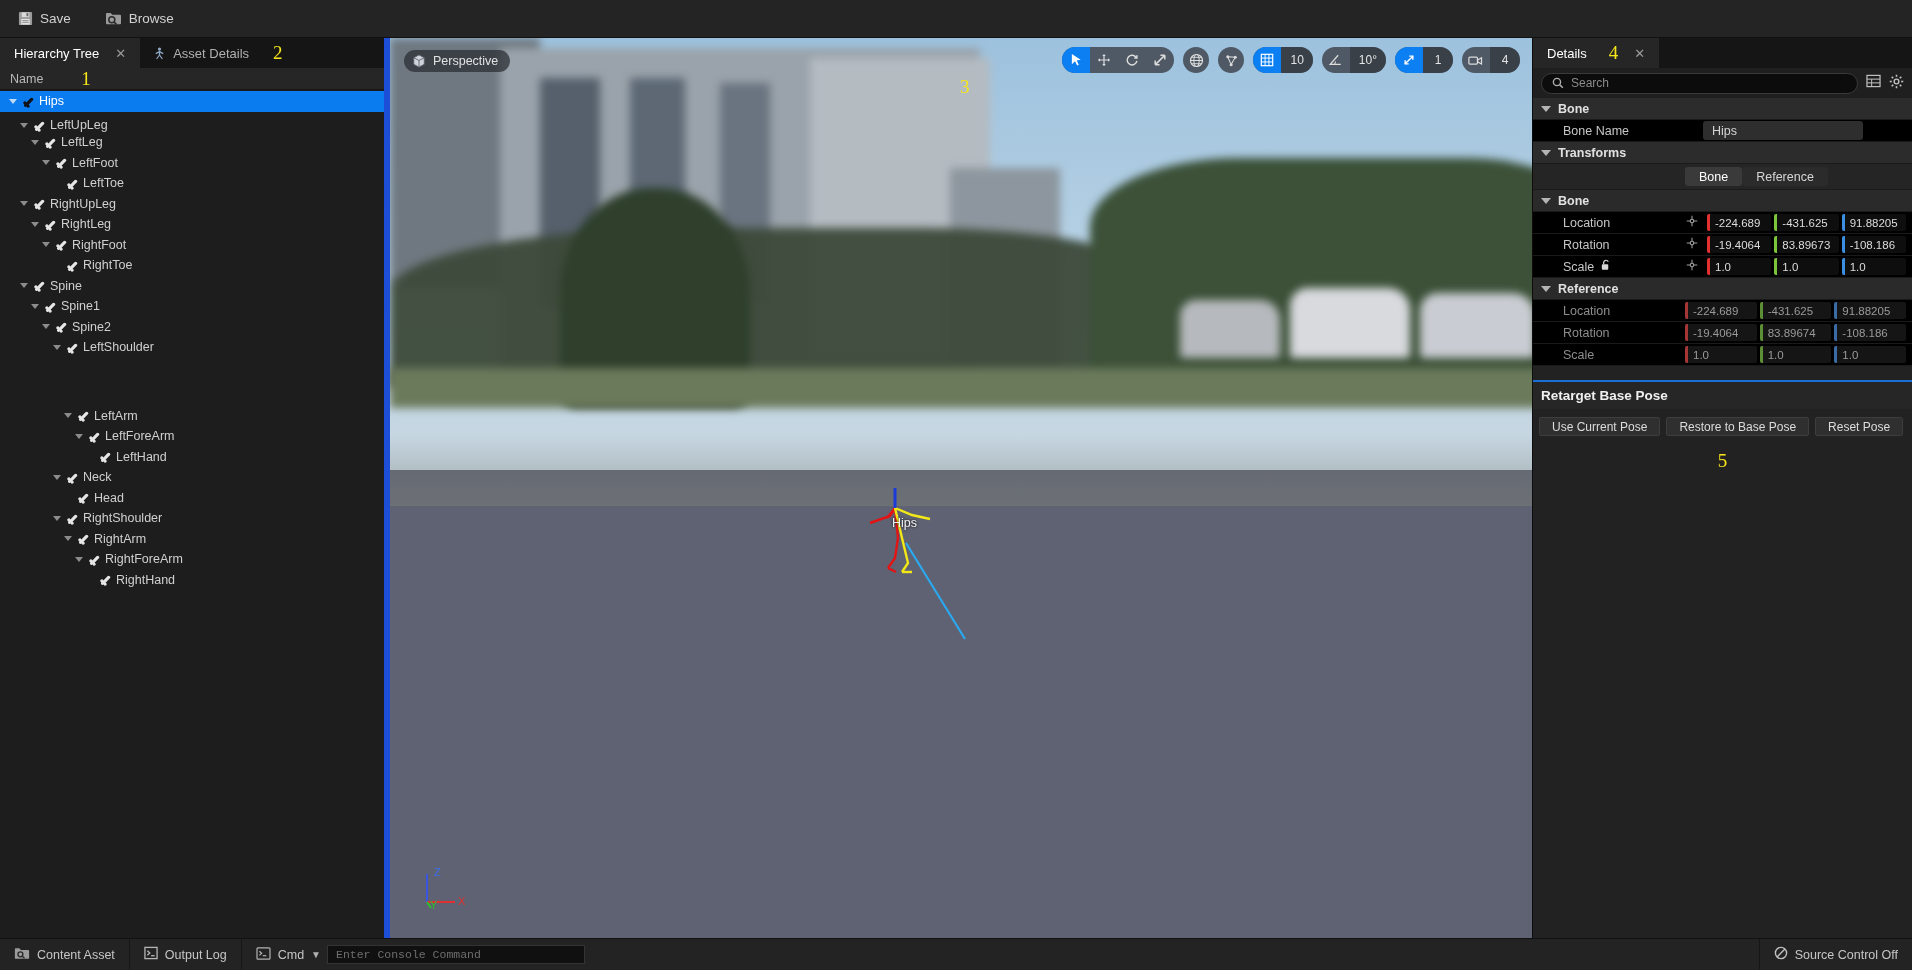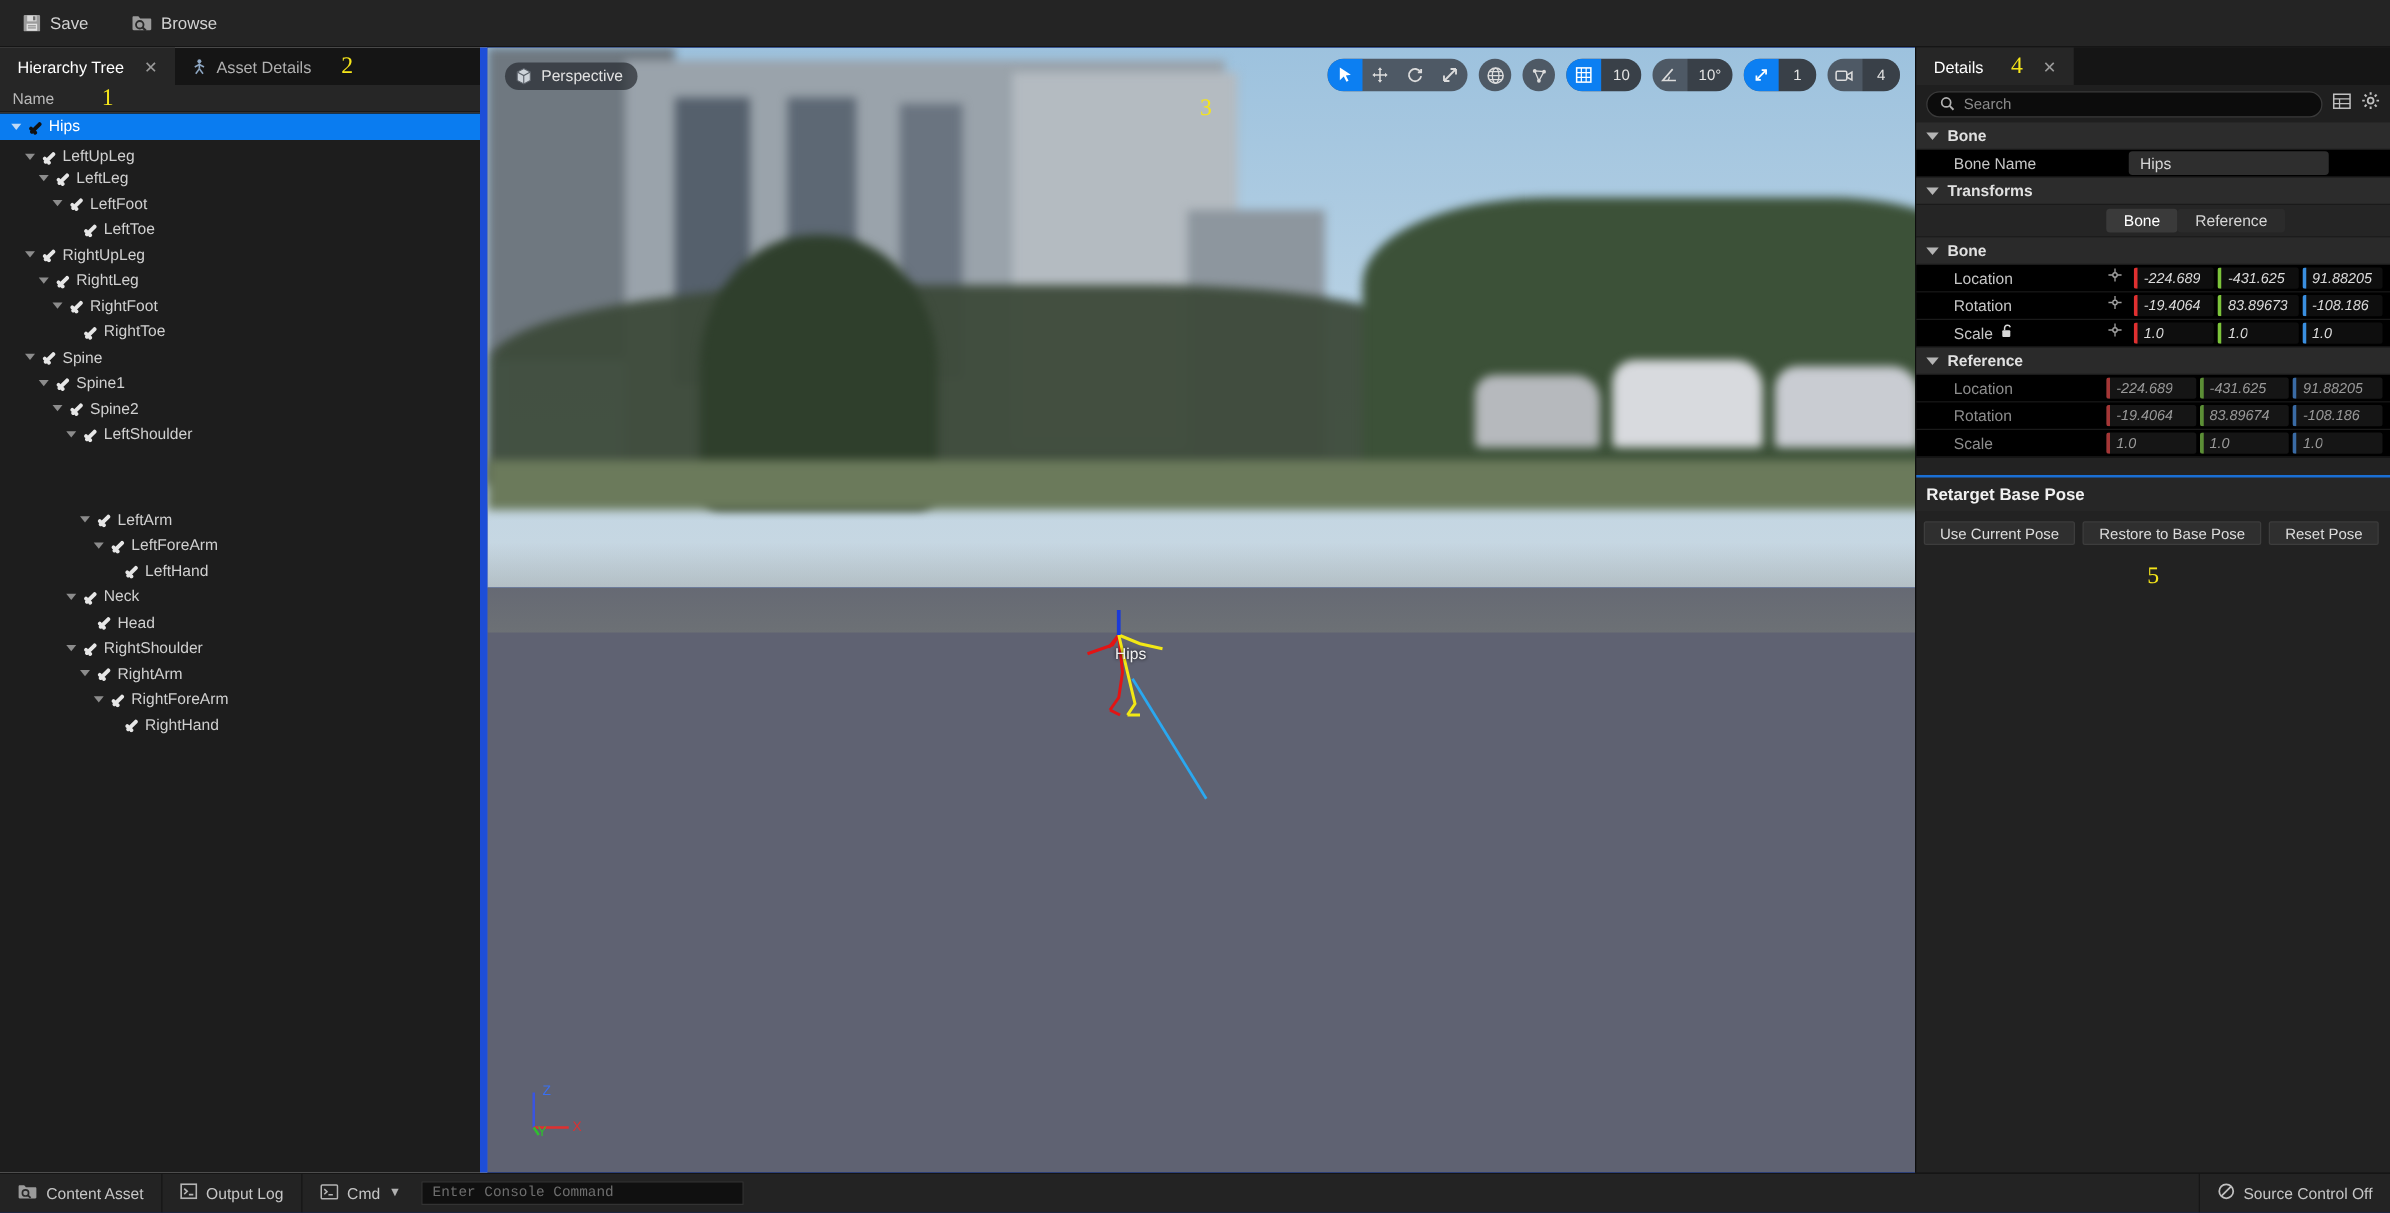--- a/index.html
+++ b/index.html
@@ -39,21 +39,21 @@
   .trow { height: 20.5px; display: flex; align-items: center; font-size: 12.5px; color: #d0d0d0;
           white-space: nowrap; position: relative; cursor: pointer; }
   .trow.sel { background: #0a7cf0; color: #fff; }
   .tw { width: 14px; height: 14px; flex: 0 0 14px; display:flex; align-items:center; justify-content:center; }
   .caret { width: 0; height: 0; border-left: 4.5px solid transparent; border-right: 4.5px solid transparent;
            border-top: 5px solid #8c8c8c; }
   .trow.sel .caret { border-top-color: #bfd9f5; }
   .bone { width: 16px; flex: 0 0 16px; display:flex; align-items:center; justify-content:center; margin-right:3px;}
 
   
-  .vp { flex: 1 1 auto; position: relative; overflow: hidden; background: #1d4ed8; min-width: 0; }
+  .vp { flex: 1 1 auto; position: relative; overflow: hidden; background: #4c1d95; min-width: 0; }
   .sky { position: absolute; inset: 0 0 52% 0; background: linear-gradient(#9dc2de 0%, #b9d2e4 55%, #c9d8e2 100%); }
   .ground { position: absolute; left:0; right:0; top:48%; bottom:0; background: #5f6272; }
   .horizonfade { position:absolute; left:0; right:0; top:44%; height:8%; background: linear-gradient(rgba(190,200,195,.0), rgba(120,125,120,.55)); }
   .bld { position:absolute; background:#b6bcc2; }
   .blur { filter: blur(4px); }
   .vp-tag { position: absolute; top: 12px; left: 14px; display: flex; align-items: center; gap: 7px;
             background: rgba(40,44,50,.72); color: #e2e2e2; font-size: 12.5px;
             padding: 4px 12px 4px 8px; border-radius: 12px; cursor:pointer; }
   .vp-tools { position: absolute; top: 9px; right: 12px; display: flex; align-items: center; gap: 9px; }
   .grp { display:flex; align-items:stretch; background: rgba(60,66,74,.82); border-radius: 13px; height:26px; overflow:hidden;}
@@ -77,40 +77,40 @@
   .cat.sub { background:#2a2a2a; font-weight:bold; }
   .tri { width:0;height:0;border-left:5px solid transparent;border-right:5px solid transparent;border-top:6px solid #b4b4b4;}
   .prow { height: 22px; display:flex; align-items:center; border-bottom:1px solid #1a1a1a; background:#000000; }
   .plabel { width: 152px; flex:0 0 152px; padding-left: 30px; font-size:12.5px; color:#c6c6c6; display:flex; align-items:center; gap:6px;}
   .plabel.dim { color: #8d8d8d; }
   .pvals { flex:1 1 auto; display:flex; align-items:center; gap:3px; padding-right:6px; }
   .vfield { flex:1 1 0; height:17px; background:#0e0e0e; border-radius:2px; display:flex; align-items:center;
             overflow:hidden; font-size:11.5px; color:#dcdcdc; min-width:0; }
   .vfield.dim { background:#151515; color:#9a9a9a; }
   .vbar { width:3px; align-self:stretch; flex:0 0 3px; }
-  .vtxt { padding-left:5px; white-space:nowrap; overflow:hidden;font-style:italic; }
+  .vtxt { padding-left:5px; white-space:nowrap; overflow:hidden; }
   .namefield { margin-left: 18px; width: 160px; height:19px; background:#2e2e2e; border-radius:3px;
                display:flex; align-items:center; padding-left:9px; font-size:12.5px; color:#d6d6d6; }
   .segrow { height: 26px; display:flex; align-items:center; justify-content:flex-start; padding-left:152px; background:#252525; border-bottom:1px solid #1a1a1a;}
   .seg { height:19px; padding: 0 14px; display:flex; align-items:center; font-size:12.5px; border-radius:3px; cursor:pointer;}
   .seg.a { background:#3a3a3a; color:#fff; }
   .seg.b { background:#2b2b2b; color:#d6d6d6; }
   .sect-hd { margin-top: 14px; padding: 6px 0 6px 8px; font-size:13.5px; font-weight:bold; color:#f0f0f0;
              border-top: 2px solid #1a6fd4; background:#262626; }
   .btnrow { display:flex; gap:6px; padding: 8px 6px 0 6px; }
   .abtn { height:19px; padding:0 12px; background:#2f2f2f; border:1px solid #3d3d3d; border-radius:2px;
           font-size:12px; color:#dcdcdc; display:flex; align-items:center; cursor:pointer; white-space:nowrap;}
   .dethdr { height:30px; display:flex; background:#151515; align-items:stretch; }
 
   
   .status { height: 32px; flex:0 0 32px; background:#232323; border-top:1px solid #121212;
             display:flex; align-items:center; font-size:12.5px; color:#c6c6c6; }
   .sitem { display:flex; align-items:center; gap:7px; padding: 0 14px; height:100%;
            border-right:1px solid #161616; cursor:pointer; }
-  .cmdbox { margin-left: 10px; width: 258px; height:19px; background:#101010; border:1px solid #333;
+  .cmdbox { width: 258px; height:19px; background:#101010; border:1px solid #333;
             display:flex;align-items:center;padding-left:8px;font-size:11.5px;color:#6e6e6e;
             font-family:"Liberation Mono", monospace; }
   .spacer{flex:1 1 auto;}
   .badge-num { color:#f5e51a; font-family:"Liberation Serif", serif; font-size:19px; }
 </style>
 </head>
 <body>
 
 <div id="app">
 

